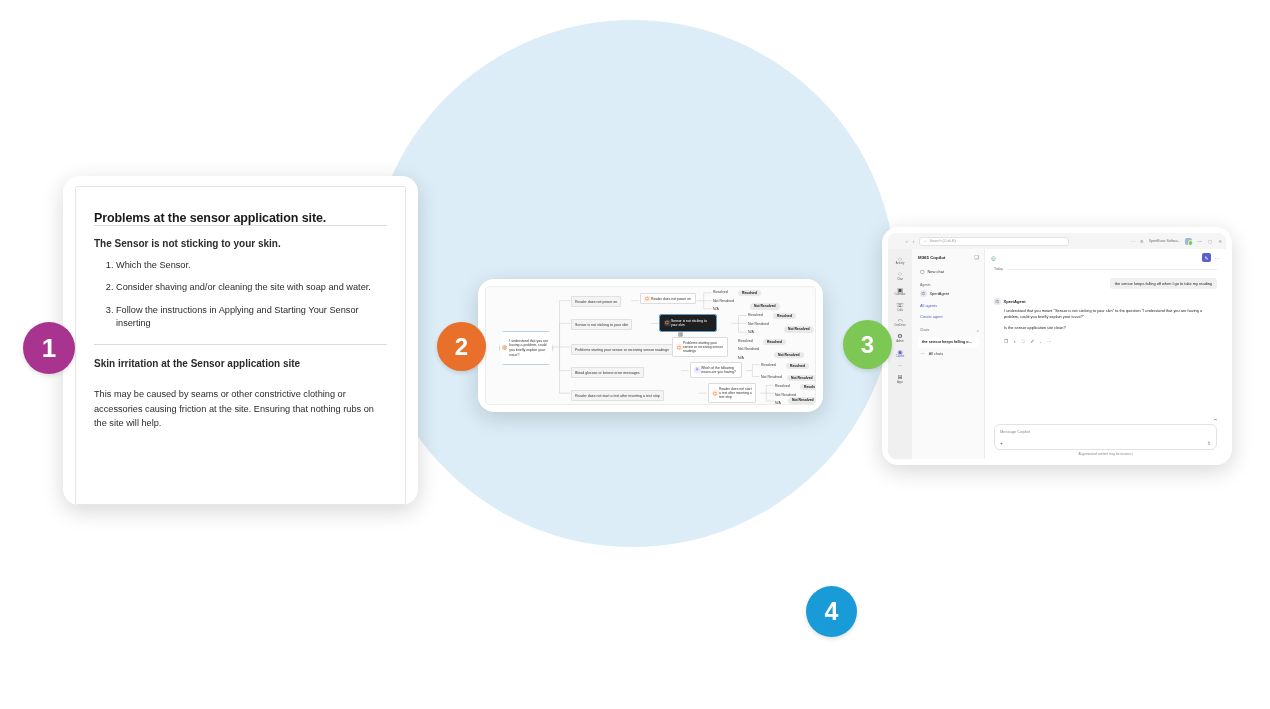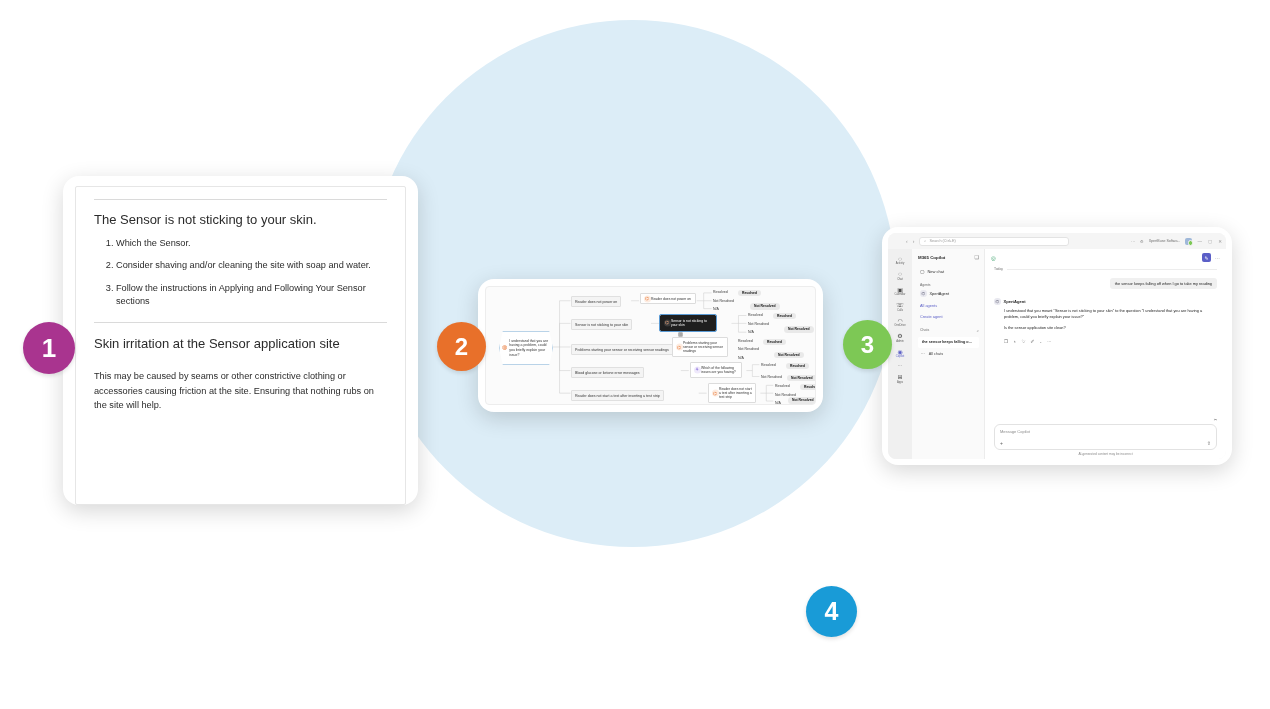--- a/index.html
+++ b/index.html
@@ -47,21 +47,21 @@
   }
   #panel1 .doc-title {
     font-size: 12.5px; font-weight: 700; color: #1a1a1a;
     letter-spacing: -.1px; margin-top: 12px;
   }
   #panel1 .collapse-row {
     text-align: right; font-size: 9.5px; color: #333;
     margin-top: 23px; padding-bottom: 7px;
   }
   #panel1 hr { border: 0; border-top: 1px solid #dadada; margin: 0; }
-  #panel1 .q { font-size: 13px; margin: 12px 0 0 0; color: #2b2b2b; }
+  #panel1 .q { font-size: 10px; margin: 12px 0 0 0; color: #2b2b2b; font-weight: bold; }
   #panel1 .p { font-size: 9.2px; line-height: 1.58; margin-top: 18px; color: #2b2b2b; }
   #panel1 ol { margin: 10px 0 14px 22px; }
   #panel1 ol li { font-size: 9.2px; line-height: 1.45; margin-bottom: 9px; color: #2b2b2b; }
   #panel1 .sect2 { margin-top: 13px; }
 
   
   #panel2 { left: 478px; top: 279px; width: 345px; height: 133px; padding: 7px; }
   #panel2 .canvas {
     position: relative; width: 100%; height: 100%;
     background: #fbfbfb; border: 1px solid #ededed; border-radius: 4px;
@@ -225,26 +225,27 @@
 </style>
 </head>
 <body>
 
 <div id="stage">
 
   <div class="bg-circle"></div>
 
   <div class="panel" id="panel1">
     <div class="doc">
+      <div class="doc-title">Problems at the sensor application site.</div>
       <hr>
       <div class="q">The Sensor is not sticking to your skin.</div>
       <ol>
         <li>Which the Sensor.</li>
         <li>Consider shaving and/or cleaning the site with soap and water.</li>
-        <li>Follow the instructions in Applying and Following Your Sensor sections</li>
+        <li>Follow the instructions in Applying and Starting Your Sensor inserting</li>
       </ol>
       <hr>
       <div class="q sect2">Skin irritation at the Sensor application site</div>
       <div class="p">This may be caused by seams or other constrictive clothing or accessories causing friction at the site. Ensuring that nothing rubs on the site will help.</div>
     </div>
   </div>
 
   <div class="panel" id="panel2">
     <div class="canvas">
       <svg class="links" viewBox="0 0 331 119" preserveAspectRatio="none">

